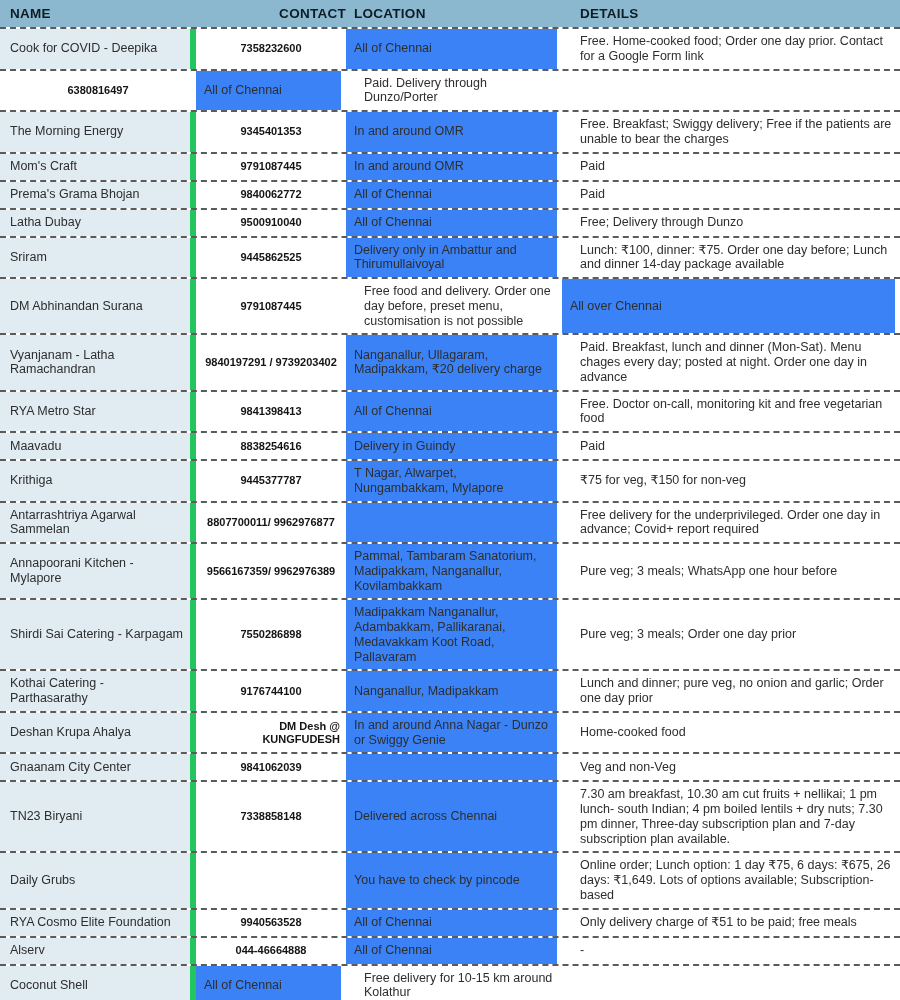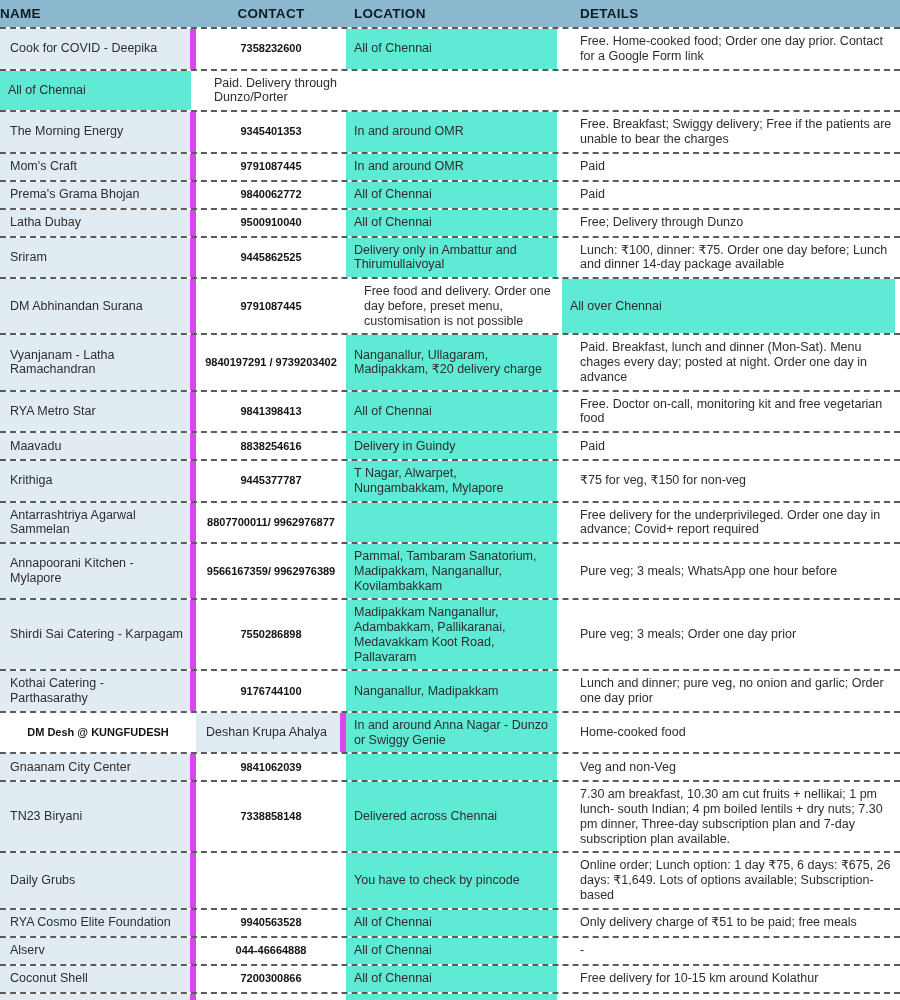--- a/index.html
+++ b/index.html
@@ -18,52 +18,52 @@
     align-items:center;
     height:27px;
   }
   .hdr-cell{
     font-weight:bold;
     font-size:13.5px;
     color:#0e1c26;
     letter-spacing:.02em;
     white-space:nowrap;
   }
-  .hdr-name{}
-  .hdr-contact{text-align:center;}
+  .hdr-name{padding-left:10px;}
+  .hdr-contact{text-align:right;}
   .hdr-location{padding-left:8px;}
   .hdr-details{padding-left:18px;}
 
   .row{
     display:grid;
     grid-template-columns:196px 150px 216px 1fr;
     border-top:2px dashed #5b5b5b;
   }
   .cell{
     display:flex;
     align-items:center;
     font-size:12.5px;
     line-height:1.18;
     padding:5px 6px;
     min-height:16px;
   }
   .cell.name{
     background:#e0ebf2;
-    border-right:6px solid #d946ef;
+    border-right:6px solid #22c55e;
     padding-left:10px;
   }
   .cell.contact{
     justify-content:center;
     text-align:right;
     font-weight:bold;
     font-size:11px;
     color:#141414;
   }
   .cell.location{
-    background:#5eead4;
+    background:#3b82f6;
     border-right:5px solid #ffffff;
     padding-left:8px;
   }
   .cell.details{
     padding-left:18px;
     padding-right:8px;
   }
 </style>
 </head>
 <body>
@@ -77,20 +77,21 @@
   </div>
   <div>
   <div class="row">
     <div class="cell name">Cook for COVID - Deepika</div>
     <div class="cell contact">7358232600</div>
     <div class="cell location">All of Chennai</div>
     <div class="cell details">Free. Home-cooked food; Order one day prior. Contact for a Google Form link</div>
   </div>
 
   <div class="row">
+    <div class="cell contact">6380816497</div>
     <div class="cell location">All of Chennai</div>
     <div class="cell details">Paid. Delivery through Dunzo/Porter</div>
   </div>
 
   <div class="row">
     <div class="cell name">The Morning Energy</div>
     <div class="cell contact">9345401353</div>
     <div class="cell location">In and around OMR</div>
     <div class="cell details">Free. Breakfast; Swiggy delivery; Free if the patients are unable to bear the charges</div>
   </div>
@@ -180,22 +181,22 @@
   </div>
 
   <div class="row">
     <div class="cell name">Kothai Catering - Parthasarathy</div>
     <div class="cell contact">9176744100</div>
     <div class="cell location">Nanganallur, Madipakkam</div>
     <div class="cell details">Lunch and dinner; pure veg, no onion and garlic; Order one day prior</div>
   </div>
 
   <div class="row">
+    <div class="cell name">Deshan Krupa Ahalya</div>
     <div class="cell contact">DM Desh @ KUNGFUDESH</div>
-    <div class="cell name">Deshan Krupa Ahalya</div>
     <div class="cell location">In and around Anna Nagar - Dunzo or Swiggy Genie</div>
     <div class="cell details">Home-cooked food</div>
   </div>
 
   <div class="row">
     <div class="cell name">Gnaanam City Center</div>
     <div class="cell contact">9841062039</div>
     <div class="cell location"></div>
     <div class="cell details">Veg and non-Veg</div>
   </div>
@@ -223,21 +224,20 @@
 
   <div class="row">
     <div class="cell name">Alserv</div>
     <div class="cell contact">044-46664888</div>
     <div class="cell location">All of Chennai</div>
     <div class="cell details">-</div>
   </div>
 
   <div class="row">
     <div class="cell name">Coconut Shell</div>
-    <div class="cell contact">7200300866</div>
     <div class="cell location">All of Chennai</div>
     <div class="cell details">Free delivery for 10-15 km around Kolathur</div>
   </div>
 
   <div class="row">
     <div class="cell name">Neeta/ Nanga Hittu and Suvai Ruchi</div>
     <div class="cell contact">9952998443</div>
     <div class="cell location">-</div>
     <div class="cell details">₹100 flat rate</div>
   </div>

